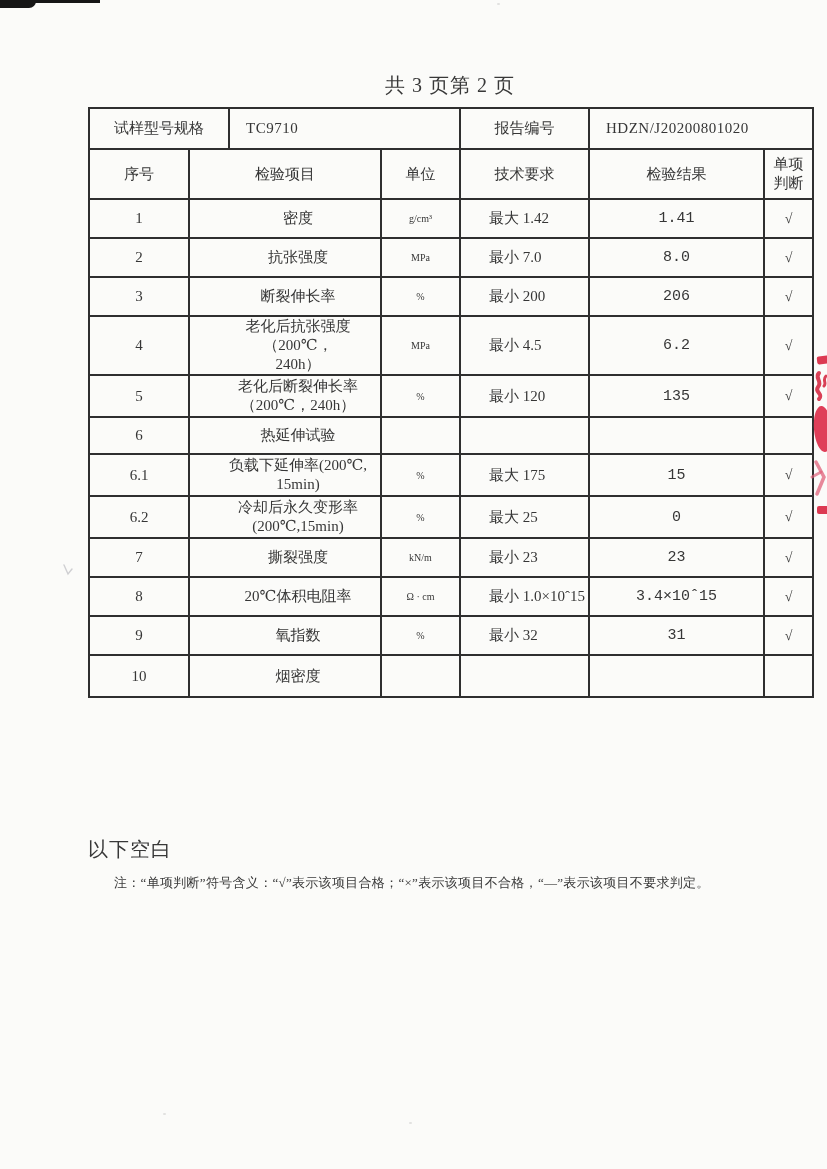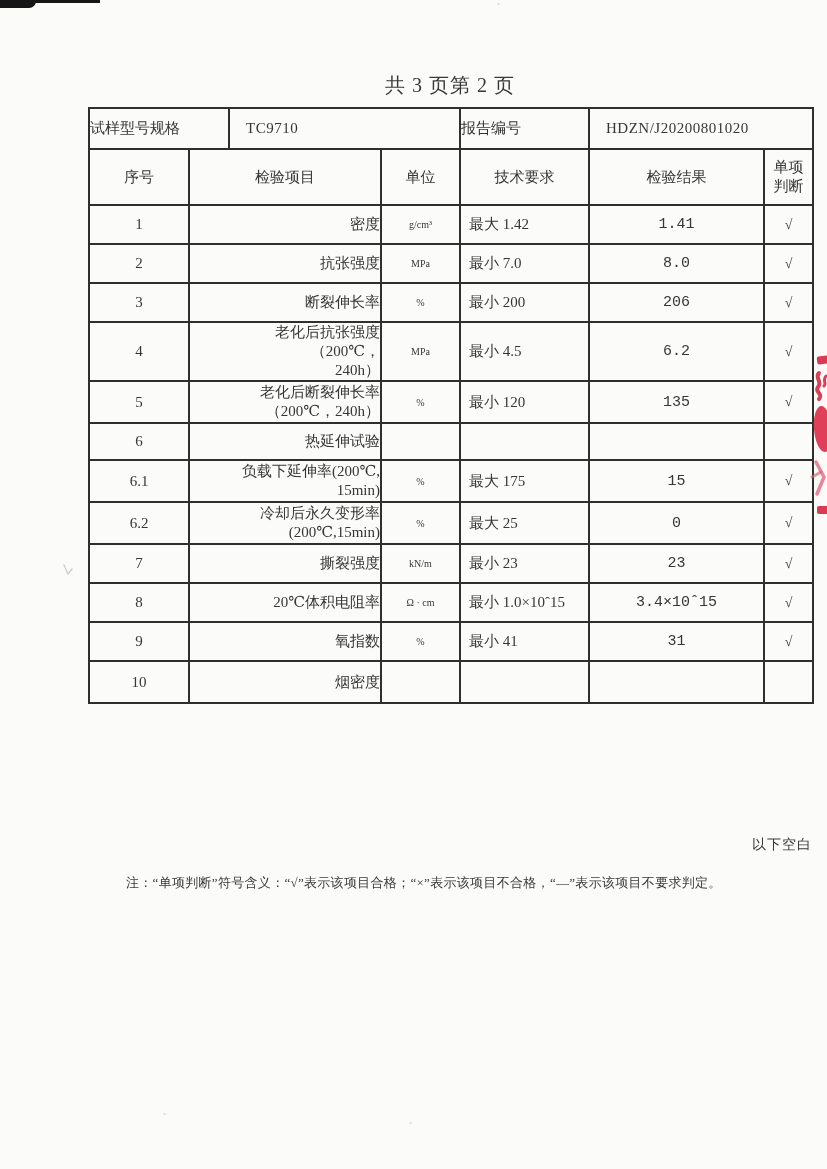--- a/index.html
+++ b/index.html
@@ -13,40 +13,40 @@
     position:absolute;top:72px;left:88px;width:724px;
     text-align:center;font-size:20px;letter-spacing:1px;color:#383838;
   }
   .sheet{position:absolute;left:88px;top:107px;width:724px;}
   table{border-collapse:collapse;table-layout:fixed;width:724px;}
   td,th{
     border:2px solid #2f2f2f;font-size:15px;font-weight:normal;
     color:#363636;padding:0;vertical-align:middle;overflow:hidden;
   }
   table.info tr{height:41px;}
-  table.info td.lab{}
+  table.info td.lab{text-align:center;}
   table.info td.val{text-align:left;padding-left:16px;letter-spacing:.5px;}
   table.main{margin-top:-2px;}
-  table.main thead tr{height:56px;}
+  table.main thead tr{height:50px;}
   table.main th{text-align:center;font-size:15px;line-height:19px;padding:0 4px;}
   table.main tbody tr{height:39px;}
   table.main tbody tr.tall{height:42px;}
   table.main tbody tr.short{height:37px;}
   td.c-no{text-align:center;}
-  td.c-item{text-align:right;padding-left:26px;white-space:pre-line;line-height:19px;}
+  td.c-item{text-align:center;padding-left:26px;white-space:pre-line;line-height:19px;}
   td.c-unit{text-align:center;font-size:10px;}
-  td.c-req{text-align:left;padding-left:8px;}
+  td.c-req{text-align:left;padding-left:28px;}
   td.c-res{text-align:center;font-family:Liberation Mono, monospace;}
   td.c-judge{text-align:center;font-size:14px;color:#3c3c3c;}
   .below-blank{
     position:absolute;top:836px;left:88px;width:724px;
-    text-align:right;font-size:14px;color:#383838;letter-spacing:1px;
+    text-align:left;font-size:20px;color:#383838;letter-spacing:1px;
   }
   .note{
-    position:absolute;top:874px;left:126px;
+    position:absolute;top:874px;left:114px;
     font-size:13px;color:#3a3a3a;letter-spacing:.3px;white-space:nowrap;
   }
   
   .art-strip{position:absolute;left:0;top:0;width:100px;height:3px;background:#161616;}
   .art-block{position:absolute;left:0;top:0;width:36px;height:8px;background:#161616;border-bottom-right-radius:7px;}
   .speck{position:absolute;width:3px;height:2px;background:#e2e2e0;border-radius:1px;}
   .stamp{position:absolute;left:806px;top:350px;}
   .pencil{position:absolute;left:60px;top:560px;}
 </style>
 </head>
@@ -177,21 +177,21 @@
         <td class="c-item">20℃体积电阻率</td>
         <td class="c-unit">Ω · cm</td>
         <td class="c-req">最小 1.0×10ˆ15</td>
         <td class="c-res">3.4×10ˆ15</td>
         <td class="c-judge">√</td>
       </tr>
       <tr>
         <td class="c-no">9</td>
         <td class="c-item">氧指数</td>
         <td class="c-unit">%</td>
-        <td class="c-req">最小 41</td>
+        <td class="c-req">最小 32</td>
         <td class="c-res">31</td>
         <td class="c-judge">√</td>
       </tr>
       <tr class="tall">
         <td class="c-no">10</td>
         <td class="c-item">烟密度</td>
         <td class="c-unit"></td>
         <td class="c-req"></td>
         <td class="c-res"></td>
         <td class="c-judge"></td>

